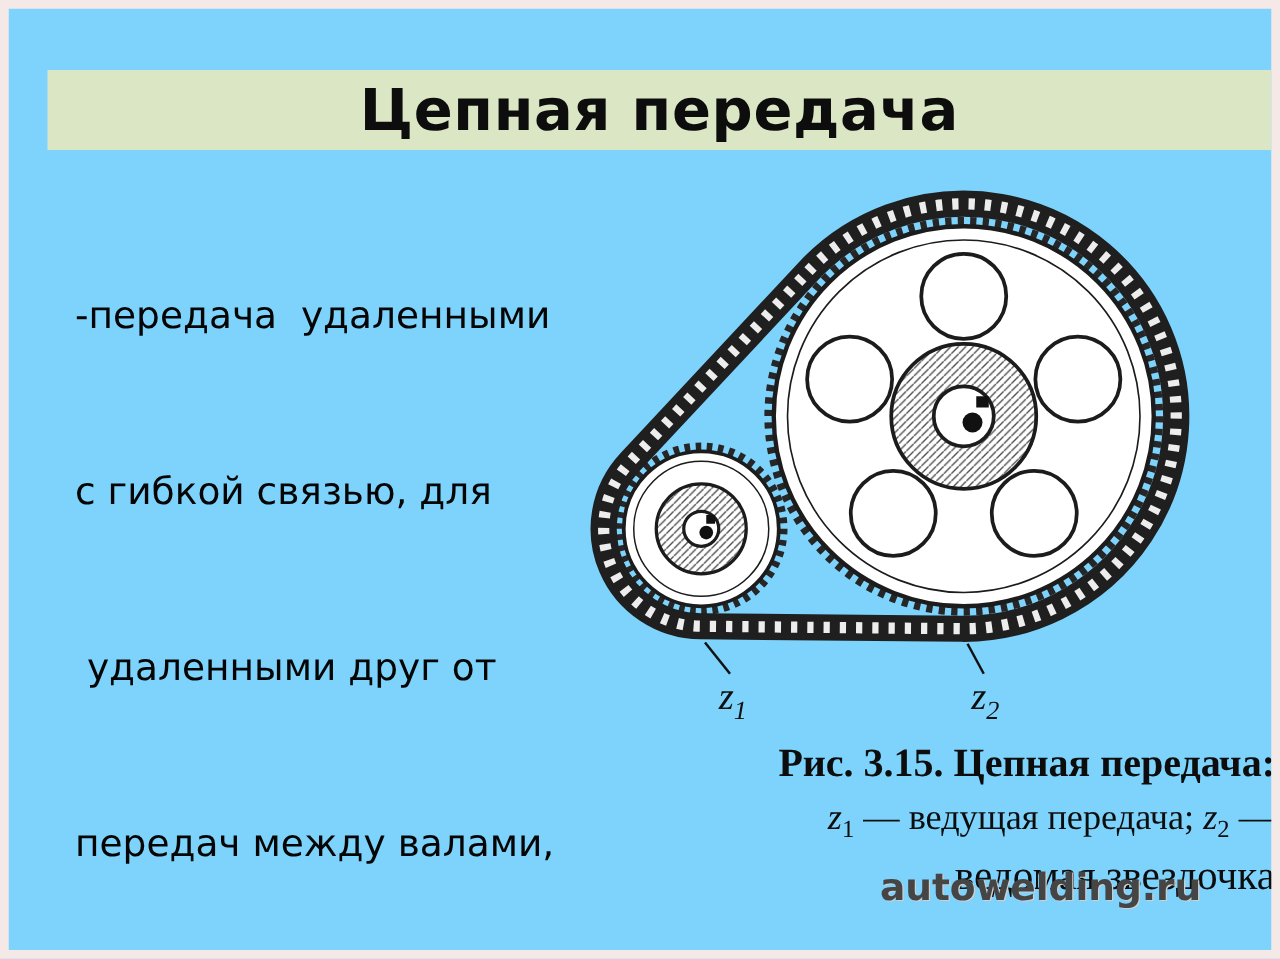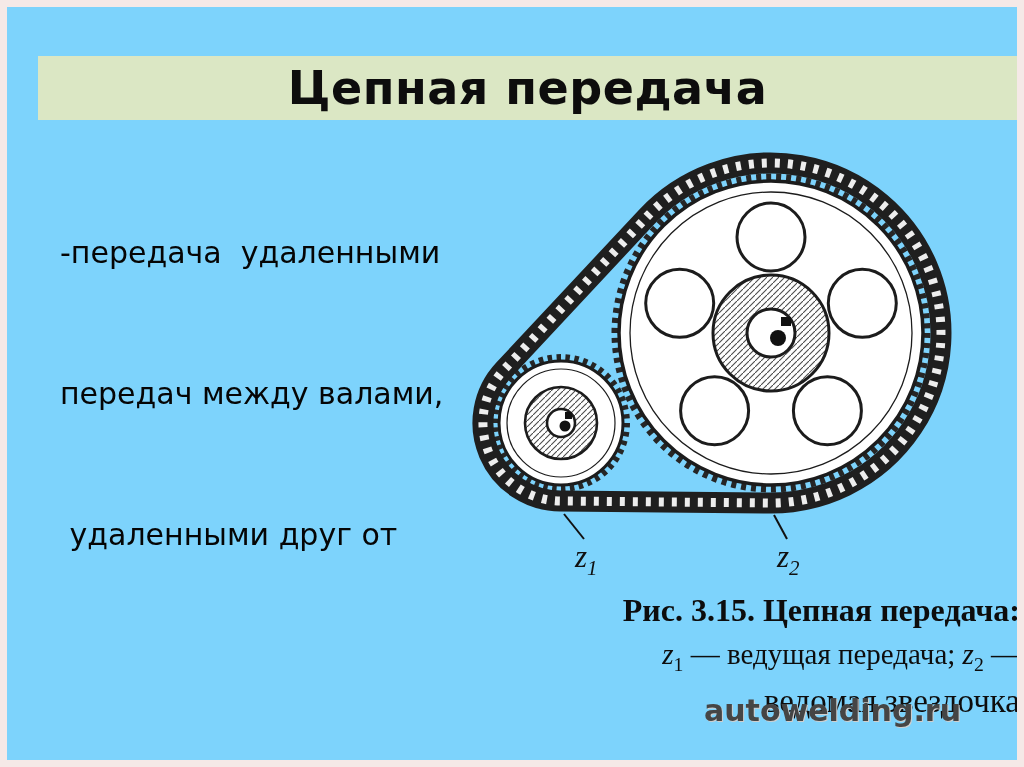--- a/index.html
+++ b/index.html
@@ -74,22 +74,23 @@
 <body>
 
 <div class="slide">
 
   <div class="title-band">
     <h1 class="title">Цепная передача</h1>
   </div>
 
   <div class="body-text">
     <div class="body-line">-передача  удаленными</div>
+    <div class="body-line">с гибкой связью, для</div>
+    <div class="body-line"> удаленными друг от</div>
     <div class="body-line">передач между валами,</div>
-    <div class="body-line"> удаленными друг от</div>
     
     
     
     
     
   </div>
 
   <div class="figure">
     <svg width="560" height="460" viewBox="0 0 560 460">
       <defs>

